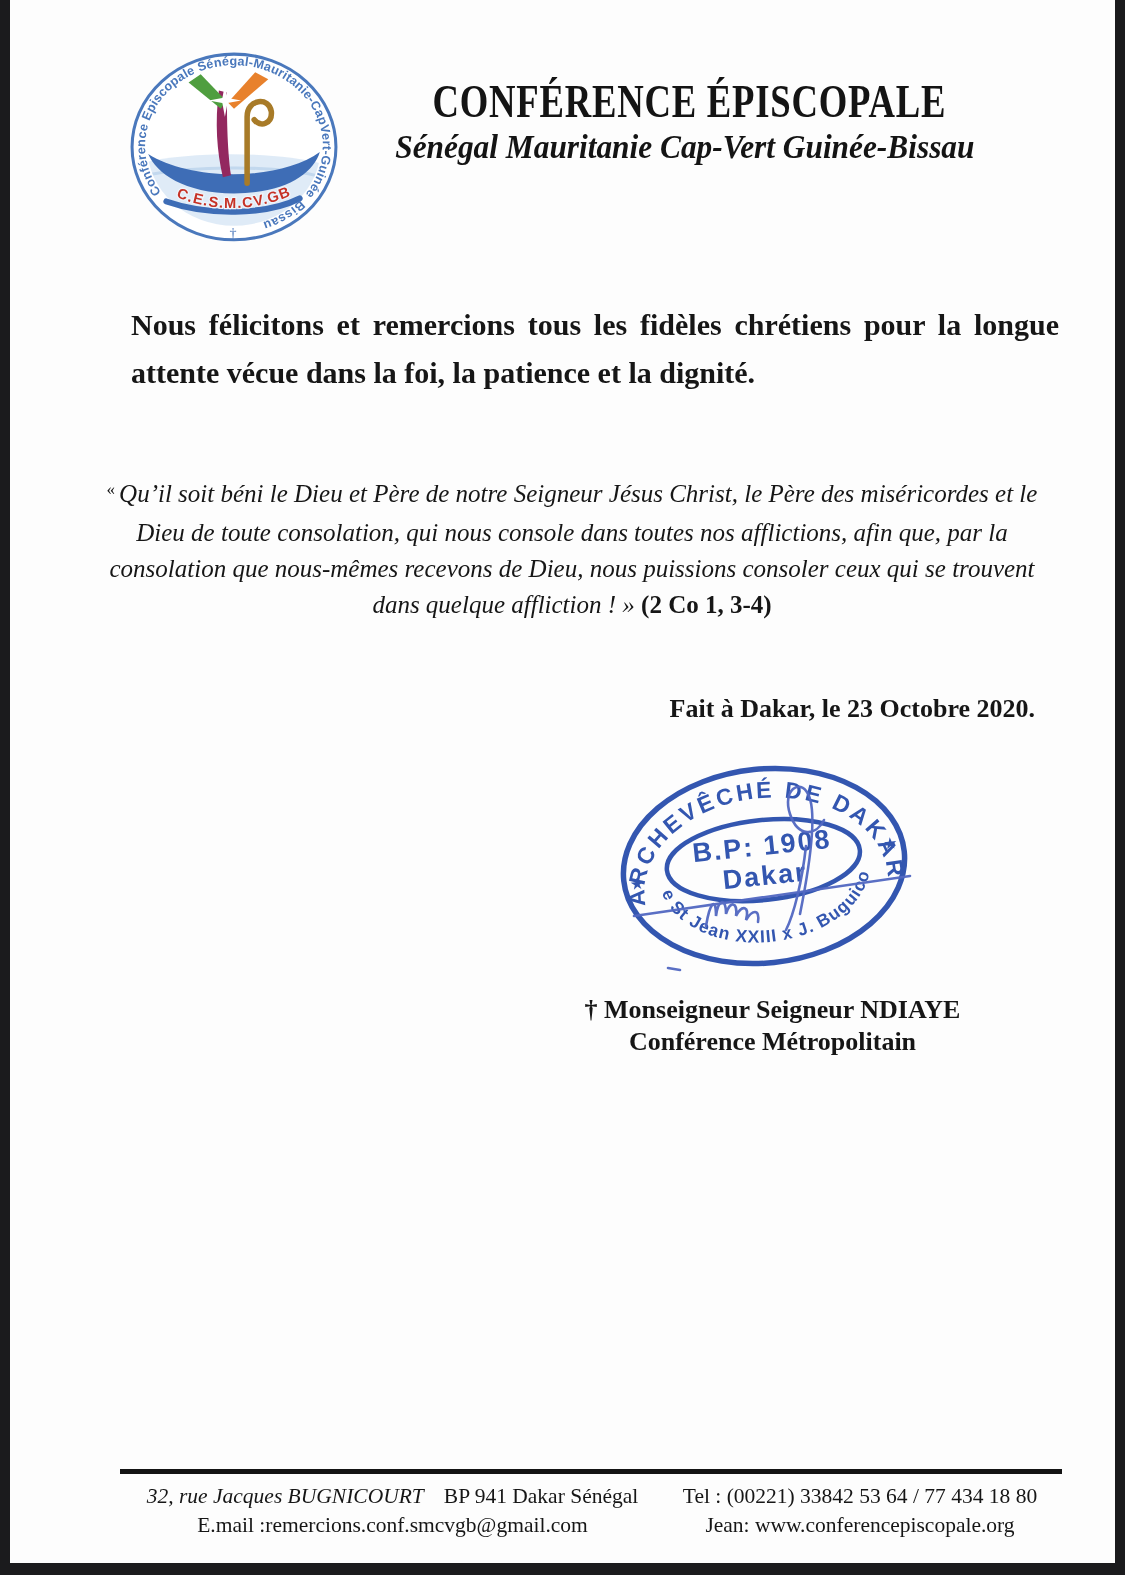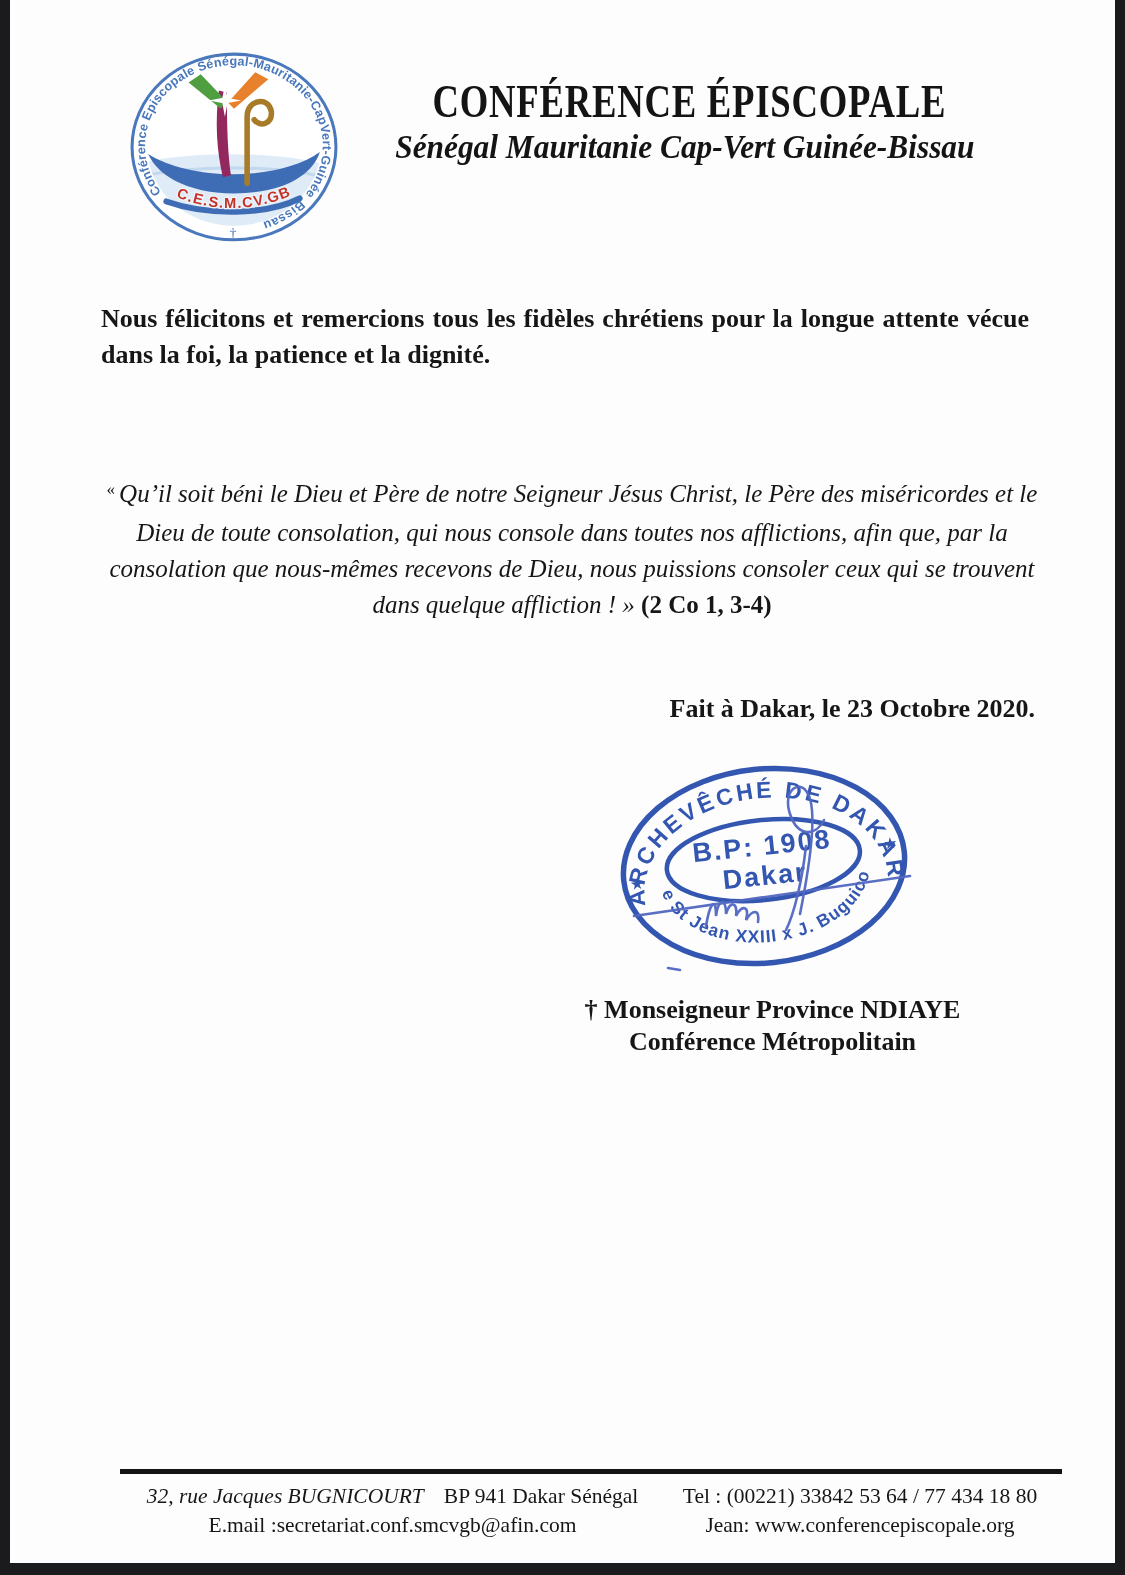--- a/index.html
+++ b/index.html
@@ -20,21 +20,21 @@
     display:inline-block; font-size:47px; font-weight:bold; letter-spacing:1px;
     white-space:nowrap; transform:scaleX(0.78); transform-origin:50% 0; color:#141414;
   }
   .doc-subtitle {
     display:inline-block; font-size:33px; font-weight:bold; font-style:italic;
     white-space:nowrap; transform:scaleX(0.95); transform-origin:50% 0;
     margin-top:1px; color:#141414;
   }
 
   
-  .para { position:absolute; left:101px; width:928px; font-size:26px; line-height:36px; text-align:justify; }
+  .para { position:absolute; left:131px; width:928px; font-size:30px; line-height:48px; text-align:justify; }
   .para-bold { top:301px; font-weight:bold; }
   .para-reg { top:389px; }
 
   .quote-block {
     position:absolute; left:96px; top:476px; width:952px;
     font-size:25px; line-height:36px; text-align:center; font-style:italic;
   }
   .quote-open { font-size:17px; font-style:normal; position:relative; top:-7px; margin-right:4px; }
   .quote-ref { font-style:normal; font-weight:bold; }
 
@@ -149,30 +149,30 @@
     <g stroke="#5268c2" stroke-width="2.6" fill="none" opacity="0.95" stroke-linecap="round">
       <path d="M 24 162 L 300 122"></path>
       <path d="M 190 160 C 198 120 208 58 198 40 C 190 24 172 36 180 60 C 188 84 206 82 214 66"></path>
       <path d="M 196 92 C 192 128 184 160 176 176"></path>
       <path d="M 96 172 C 100 148 106 142 106 162 C 108 146 116 142 116 160 C 120 146 128 148 126 162 C 132 150 140 152 136 166 C 142 156 150 154 148 168"></path>
       <path d="M 58 214 l 12 2"></path>
     </g>
   </svg>
 
   <div class="sig-block">
-    <div>† Monseigneur Province NDIAYE</div>
+    <div>† Monseigneur Seigneur NDIAYE</div>
     <div>Conférence Métropolitain</div>
   </div>
 
   <div class="footer-rule"></div>
   <div class="footer">
     <div>
       <span class="street">32, rue Jacques BUGNICOURT</span><span class="bp">BP 941 Dakar Sénégal</span>
     </div>
     <div>Tel : (00221) 33842 53 64 / 77 434 18 80</div>
-    <div>E.mail :secretariat.conf.smcvgb@afin.com</div>
+    <div>E.mail :remercions.conf.smcvgb@gmail.com</div>
     <div>Jean: www.conferencepiscopale.org</div>
   </div>
 
   <div class="edge edge-left"></div>
   <div class="edge edge-right"></div>
   <div class="edge edge-bottom"></div>
 </div>
 
 </body></html>

